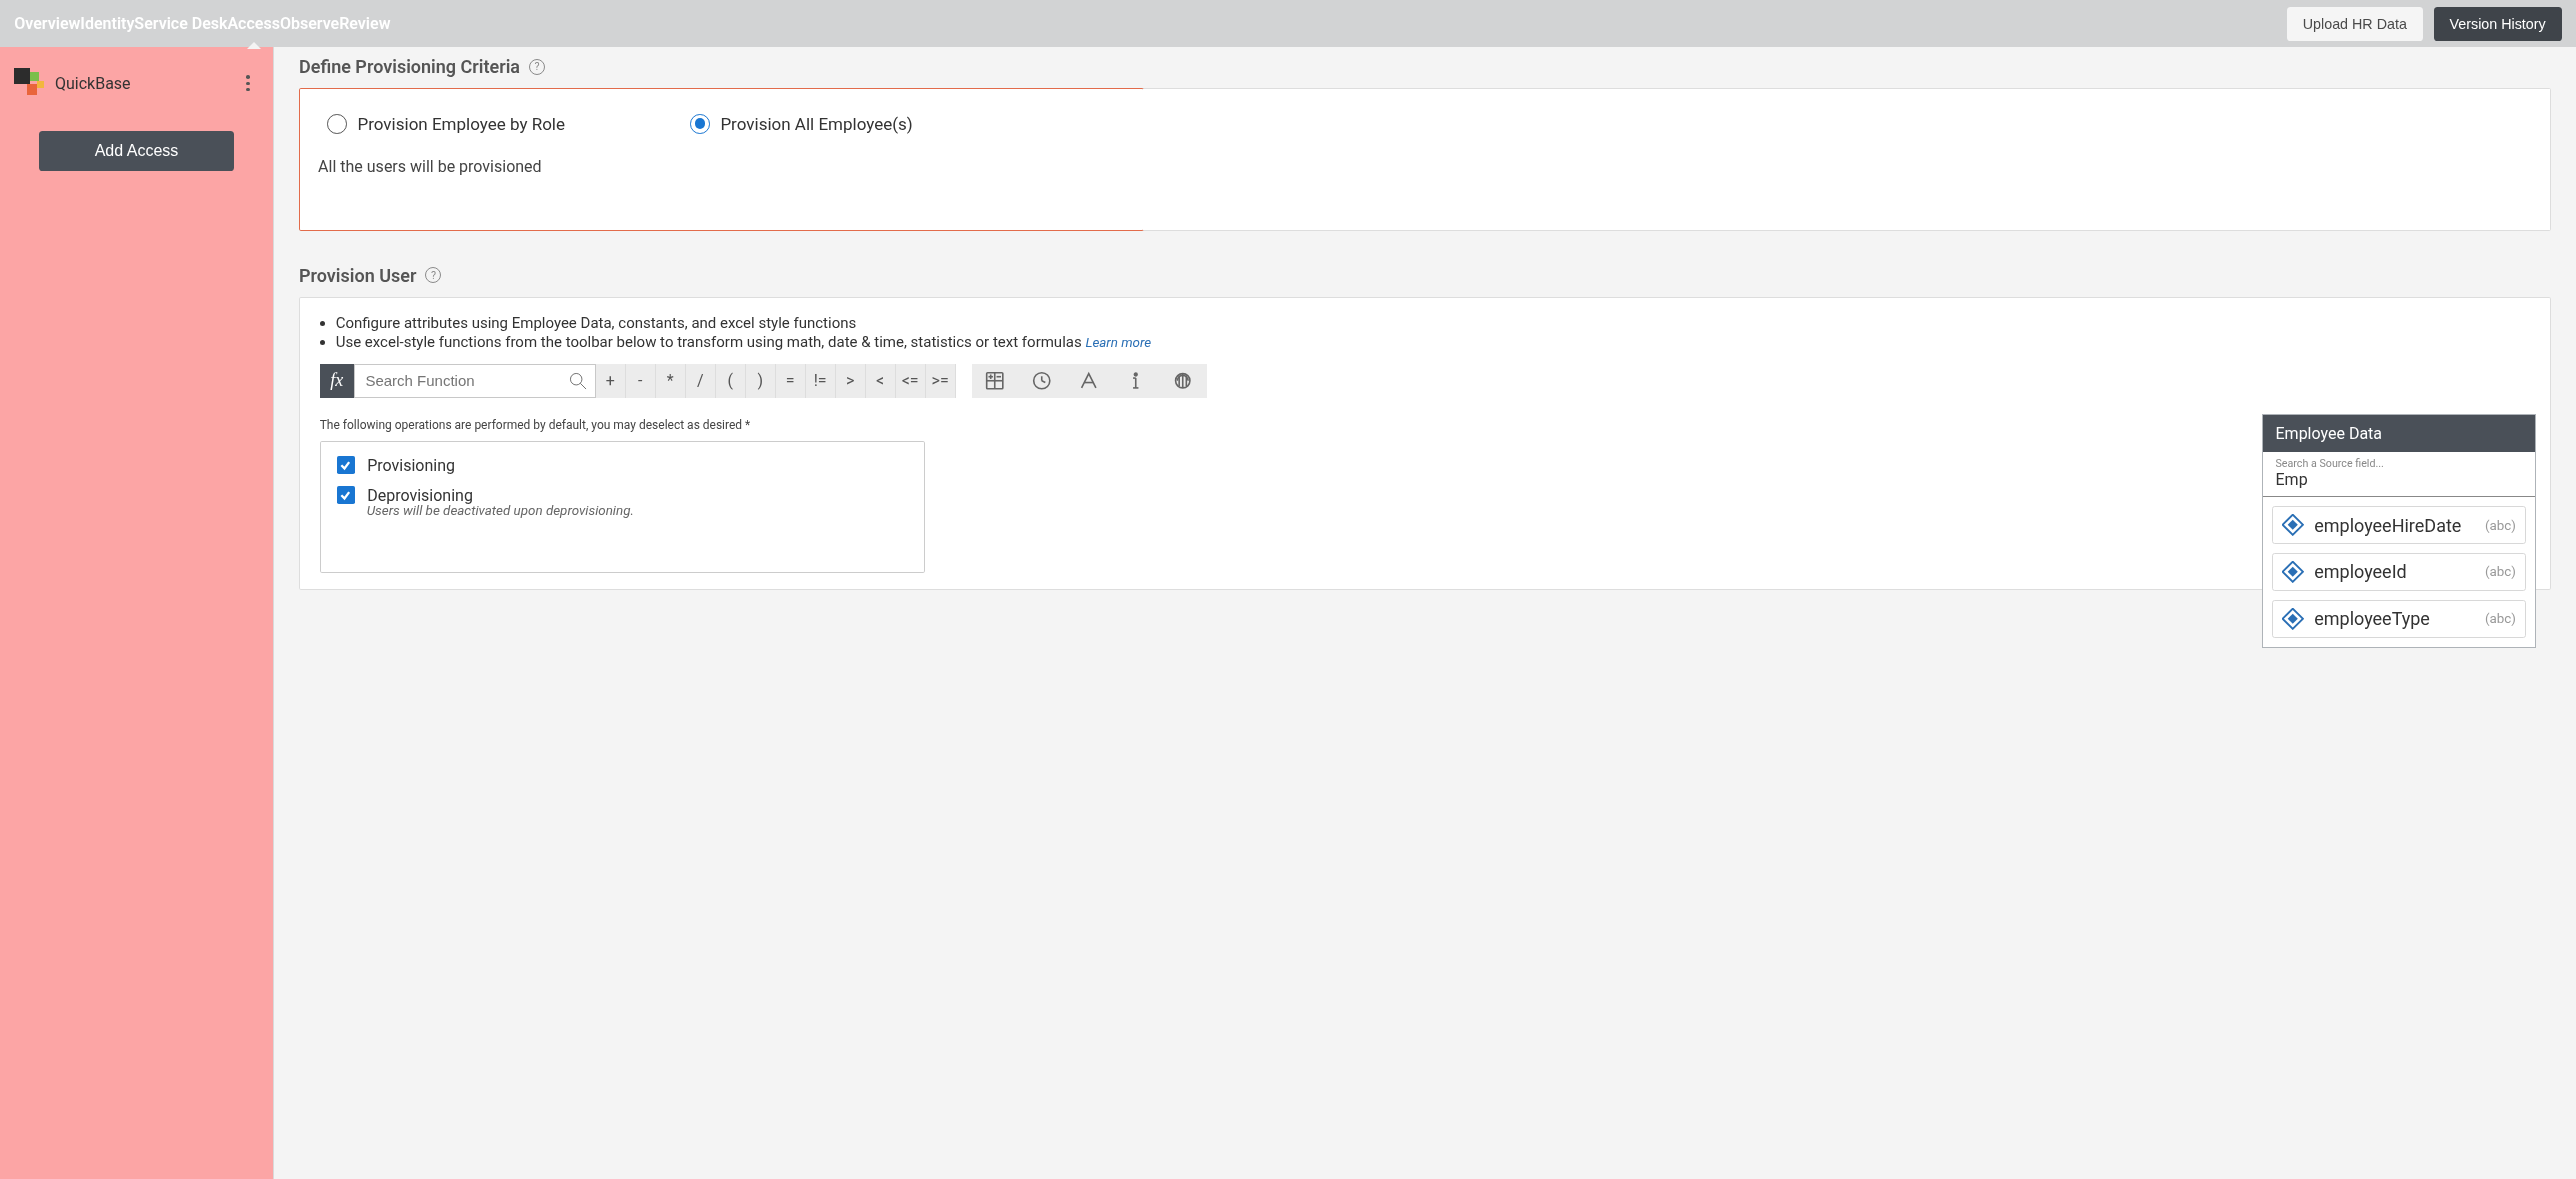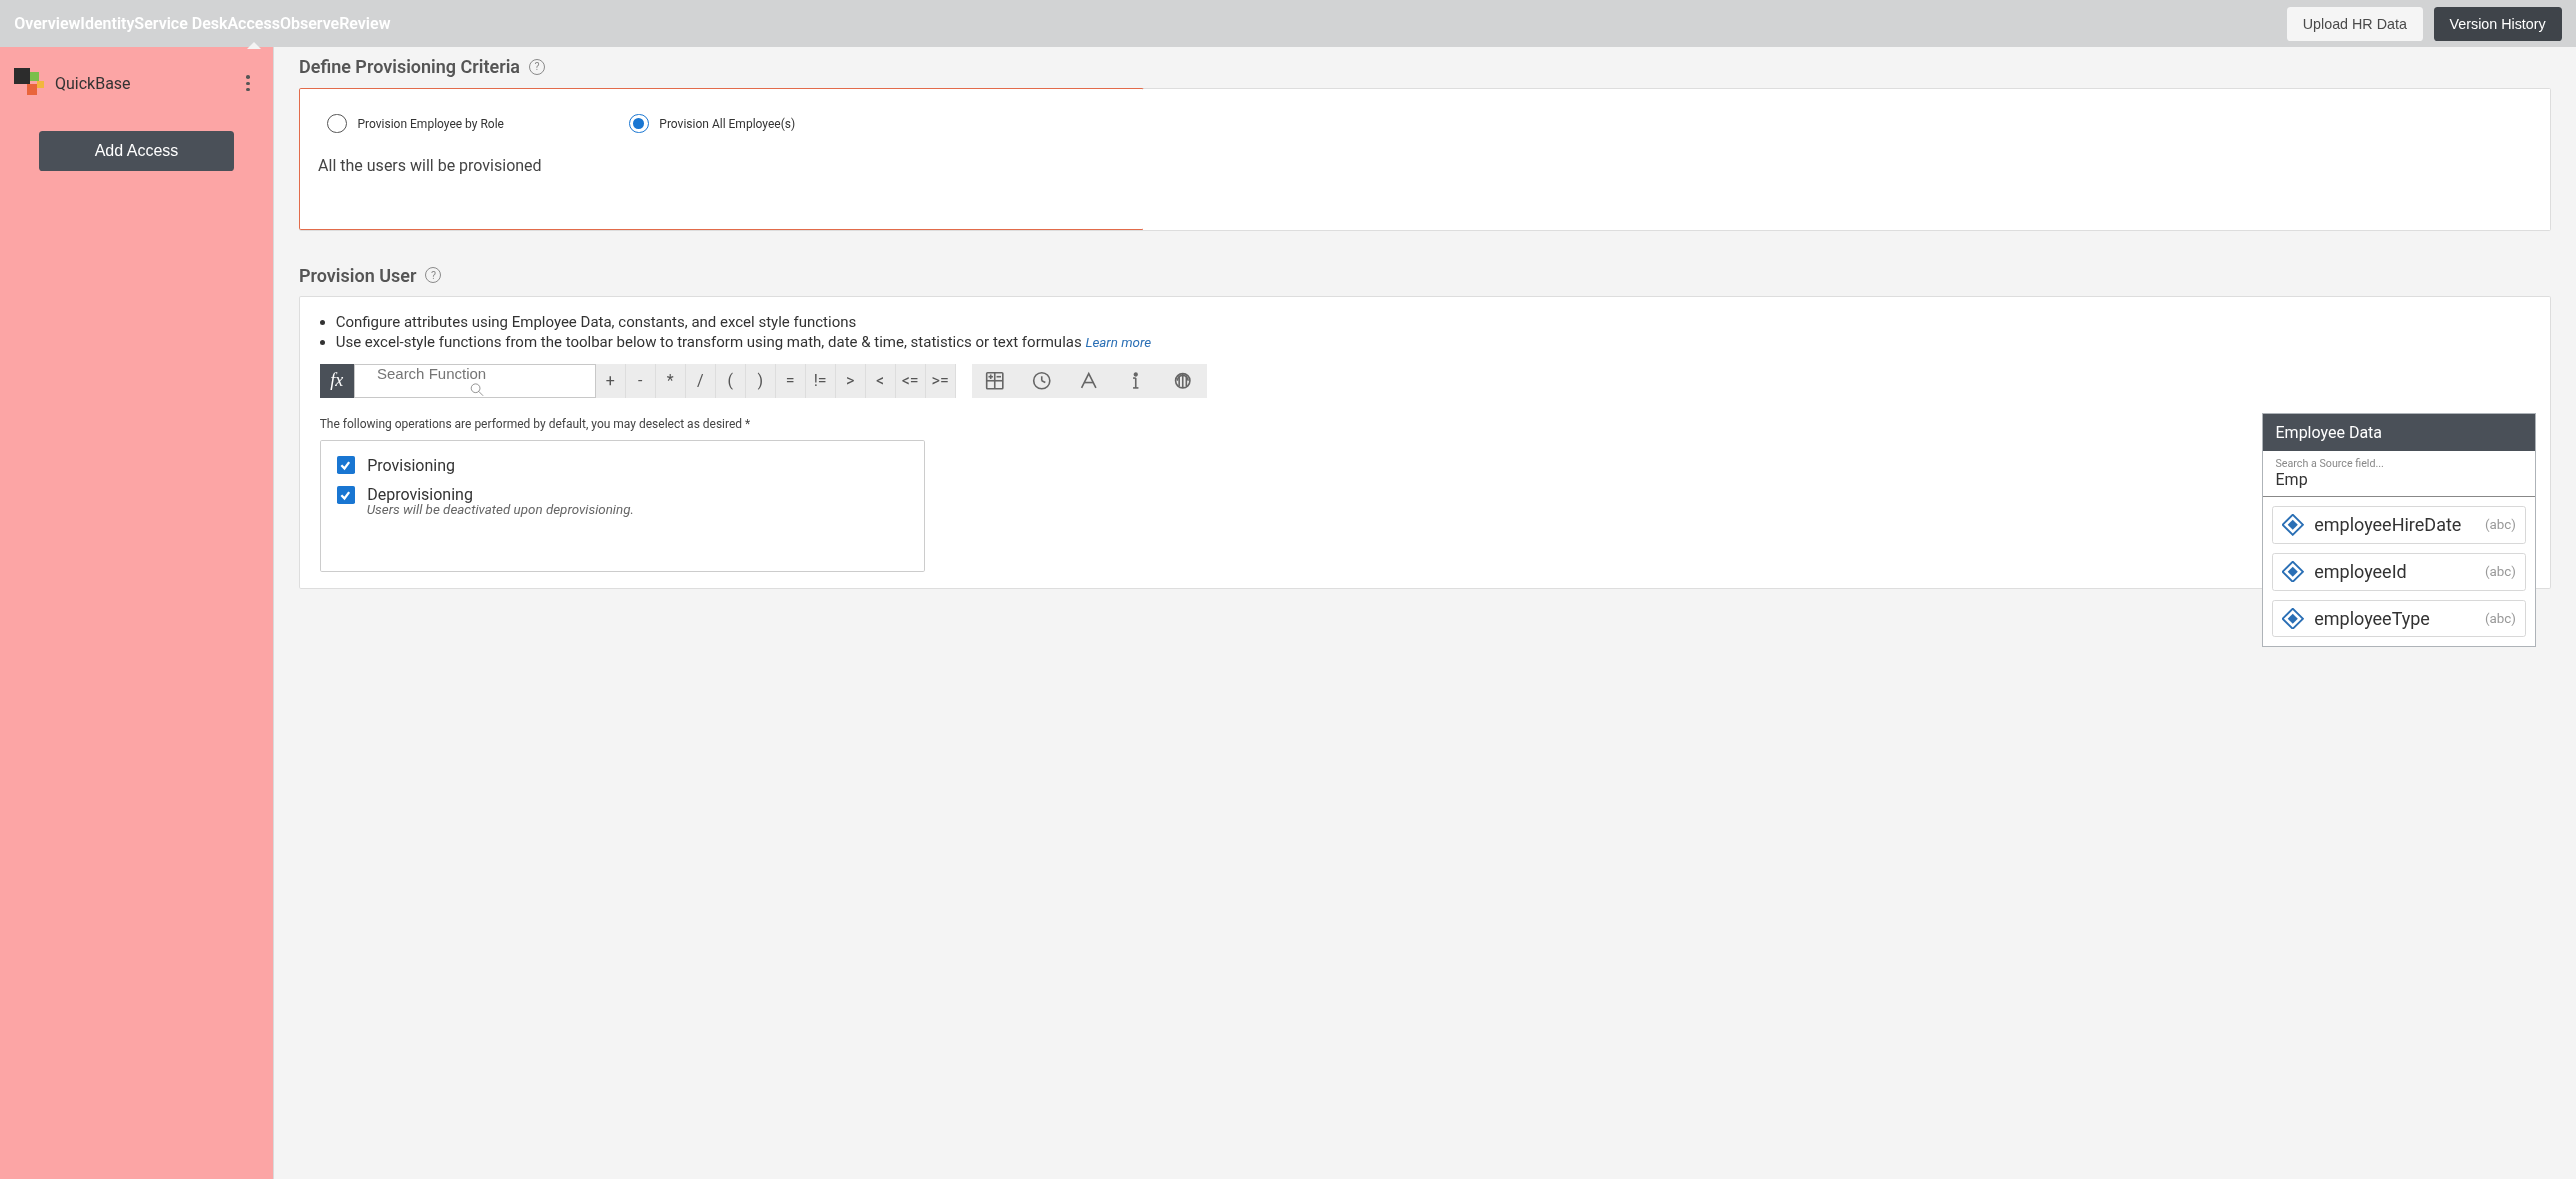--- a/index.html
+++ b/index.html
@@ -112,40 +112,40 @@
   background:#fff;
 }
 .radio-row { display:flex; gap:125px; margin-left:9px; margin-bottom:23px; }
 .radio-opt { display:flex; align-items:center; gap:10.7px; cursor:pointer; }
 .radio-circle {
   width:19.7px; height:19.7px; border:1.8px solid #555; border-radius:50%;
   display:flex; align-items:center; justify-content:center;
 }
 .radio-circle.selected { border-color:#1976d2; }
 .radio-dot { width:10.7px; height:10.7px; background:#1976d2; border-radius:50%; }
-.radio-label { font-size:12px; color:#333; }
+.radio-label { font-size:17px; color:#333; }
 .criteria-desc { font-size:16px; color:#444; }
 .provision-user-sec { margin-top:34px; }
 .pu-panel {
   background:#fff; border:0.9px solid #ddd; border-radius:1.8px;
   padding: 16px 19.7px;
   position:relative;
 }
 .bullets { margin-left: 16px; margin-bottom:12.5px; font-size:15px; color:#333; }
 .bullets li { margin-bottom:1.8px; }
 .learn-more { color:#2a6fb5; font-style:italic; font-size:13.4px; cursor:pointer; }
 .toolbar { display:flex; align-items:flex-start; gap:0; margin-bottom:19.7px; }
 .fx-box {
   width:34px; height:34px; background:#4a5058;
   display:flex; align-items:center; justify-content:center;
   color:#fff; font-style:italic; font-family:serif; font-size:18px;
 }
 .search-fn {
   height:34px; border:0.9px solid #c8c8c8; background:#fff;
-  display:flex; align-items:center; padding:0 7.2px 0 10.7px; width:242px;flex-direction:column;
+  display:flex; align-items:center; padding:0 7.2px 0 10.7px; width:242px;
 }
 .search-fn input {
   border:none; outline:none; font-size:15px; flex:1; color:#666;
 }
 .search-fn .mag { width:19.7px; height:19.7px; stroke:#555; fill:none; }
 .op-btn {
   height:34px; min-width:30px; background:#ececec;
   display:flex; align-items:center; justify-content:center;
   color:#555; font-size:16px; cursor:pointer;
   border-right:0.9px solid #ddd;

